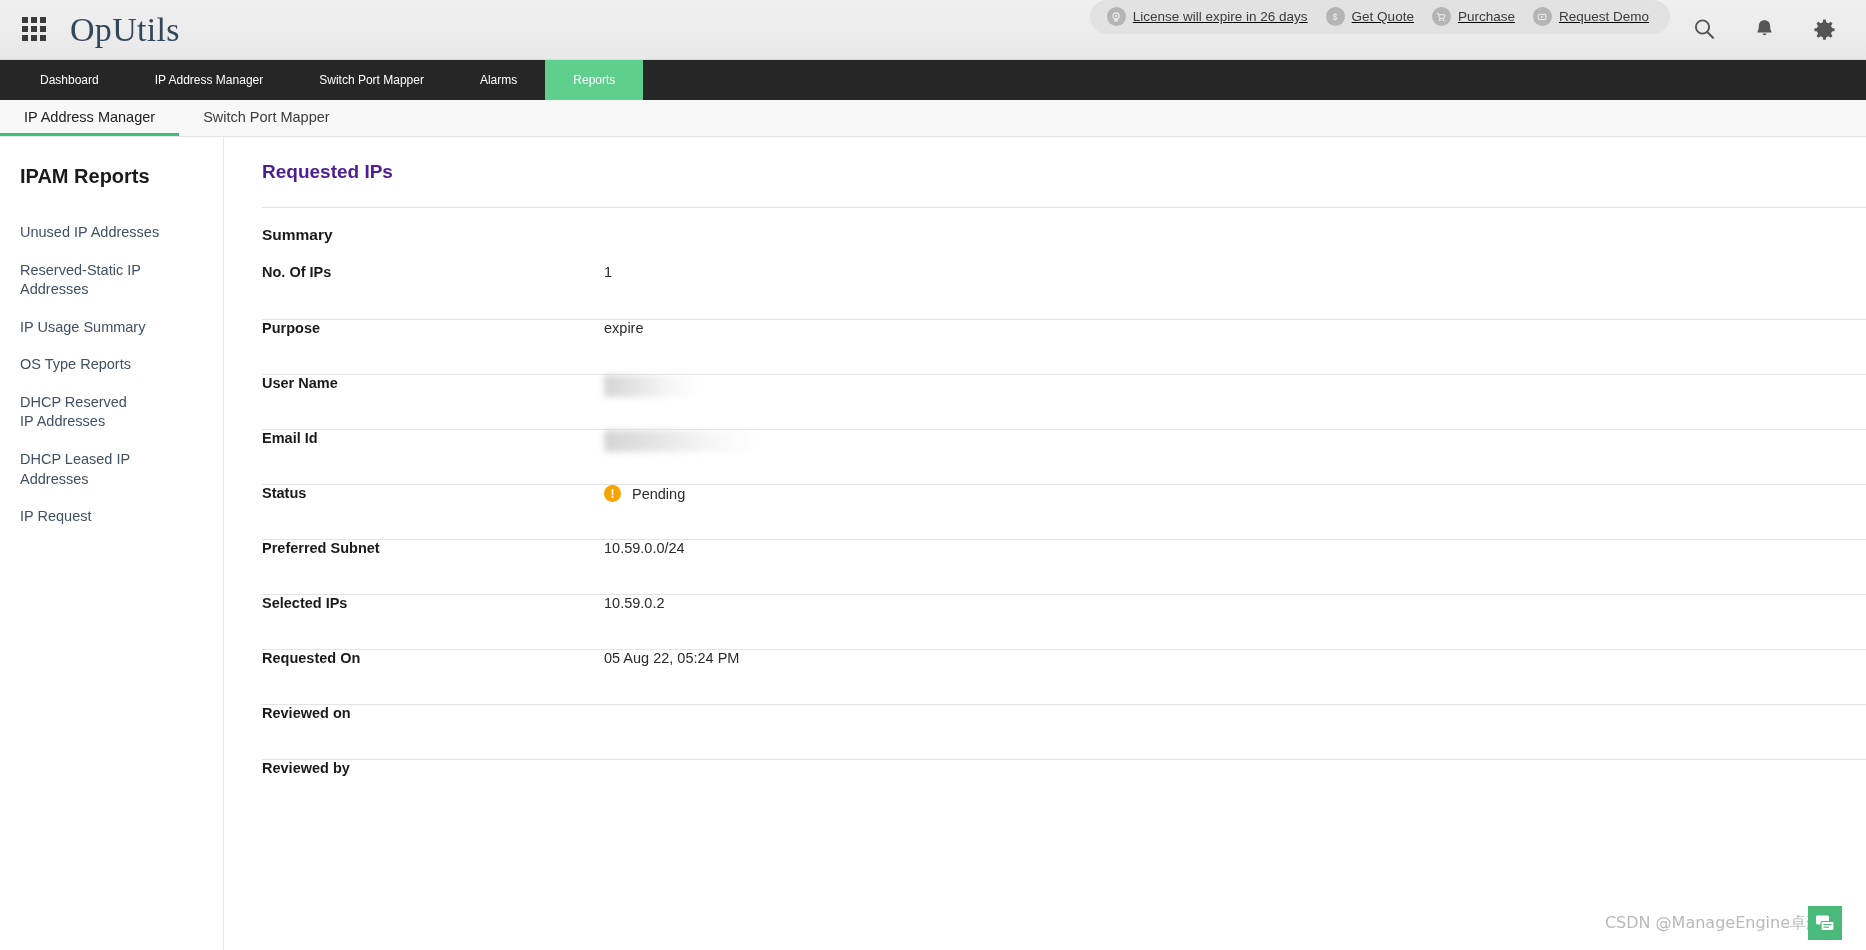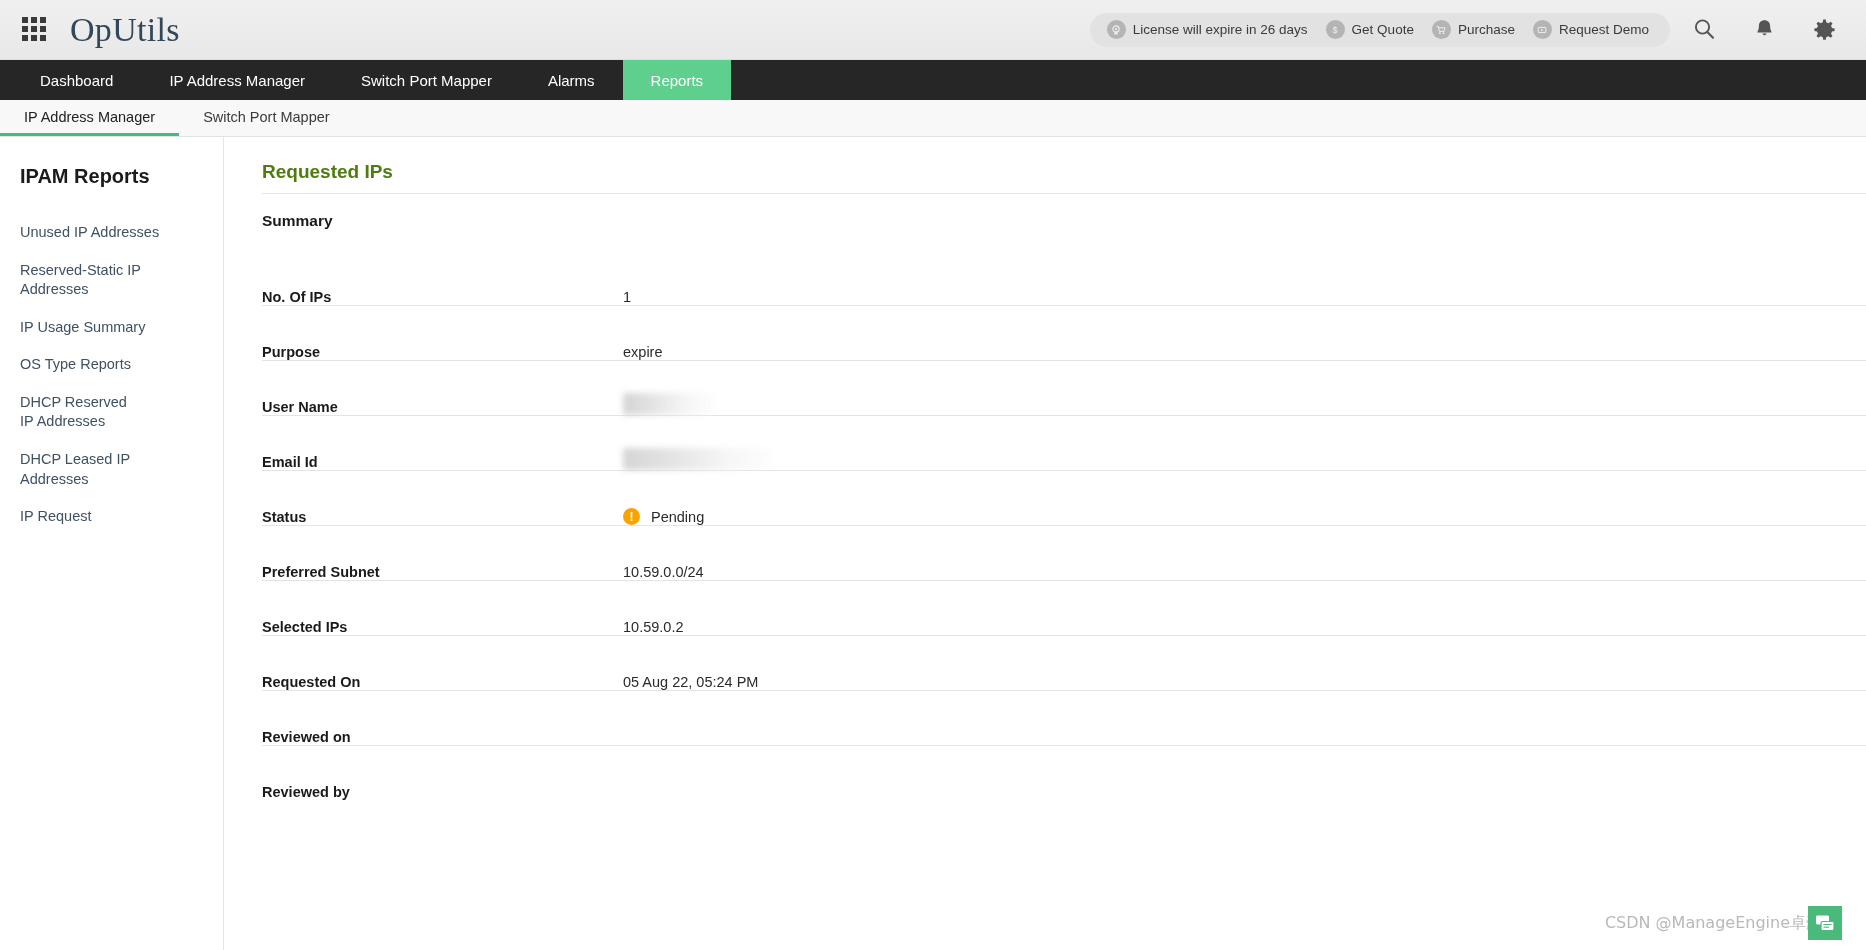--- a/index.html
+++ b/index.html
@@ -40,22 +40,23 @@
     font-size: 34px;
     color: #33475b;
     margin-left: 22px;
     letter-spacing: 0.3px;
     font-weight: 400;
   }
 
   .header-right {
     margin-left: auto;
     display: flex;
-    align-items: center;
+    align-items: flex-start;
     gap: 8px;
+    text-decoration: underline;
   }
   .license-pill {
     display: flex;
     align-items: center;
     background: #e2e2e2;
     border-radius: 18px;
     height: 34px;
     padding: 0 14px 0 10px;
     gap: 4px;
   }
@@ -92,21 +93,21 @@
     display: flex;
     align-items: stretch;
     padding-left: 12px;
   }
   .nav-item {
     display: flex;
     align-items: center;
     justify-content: center;
     padding: 6px 28px;
     color: #ffffff;
-    font-size: 15px;
+    font-size: 12px;
     cursor: pointer;
     white-space: nowrap;
   }
   .nav-item.active { background: #5fcf8d; }
 
   
   .sub-nav {
     height: 37px;
     background: #f8f8f8;
     display: flex;
@@ -161,38 +162,37 @@
   .content {
     flex: 1 1 auto;
     background: #ffffff;
     padding: 24px 0 0 38px;
     overflow: hidden;
     position: relative;
   }
   .page-title {
     font-size: 19px;
     font-weight: bold;
-    color: #4d7c0f;
-    margin-bottom: 10px;
+    color: #4c1d95;
+    margin-bottom: 24px;
   }
   .rule { height: 1px; background: #e4e4e4; }
 
   .section-title {
     font-size: 15.5px;
     font-weight: bold;
     color: #1a1a1a;
     padding: 18px 8px 20px 0;
   }
 
   .detail-row {
     display: flex;
-    align-items: flex-end;
+    align-items: flex-start;
     min-height: 55px;
     border-top: 1px solid #e4e4e4;
-    gap: 19px;
   }
   .detail-row.first { border-top: none; }
   .dr-label {
     width: 342px;
     flex: 0 0 342px;
     font-size: 14.5px;
     font-weight: bold;
     color: #1a1a1a;
   }
   .dr-value {

